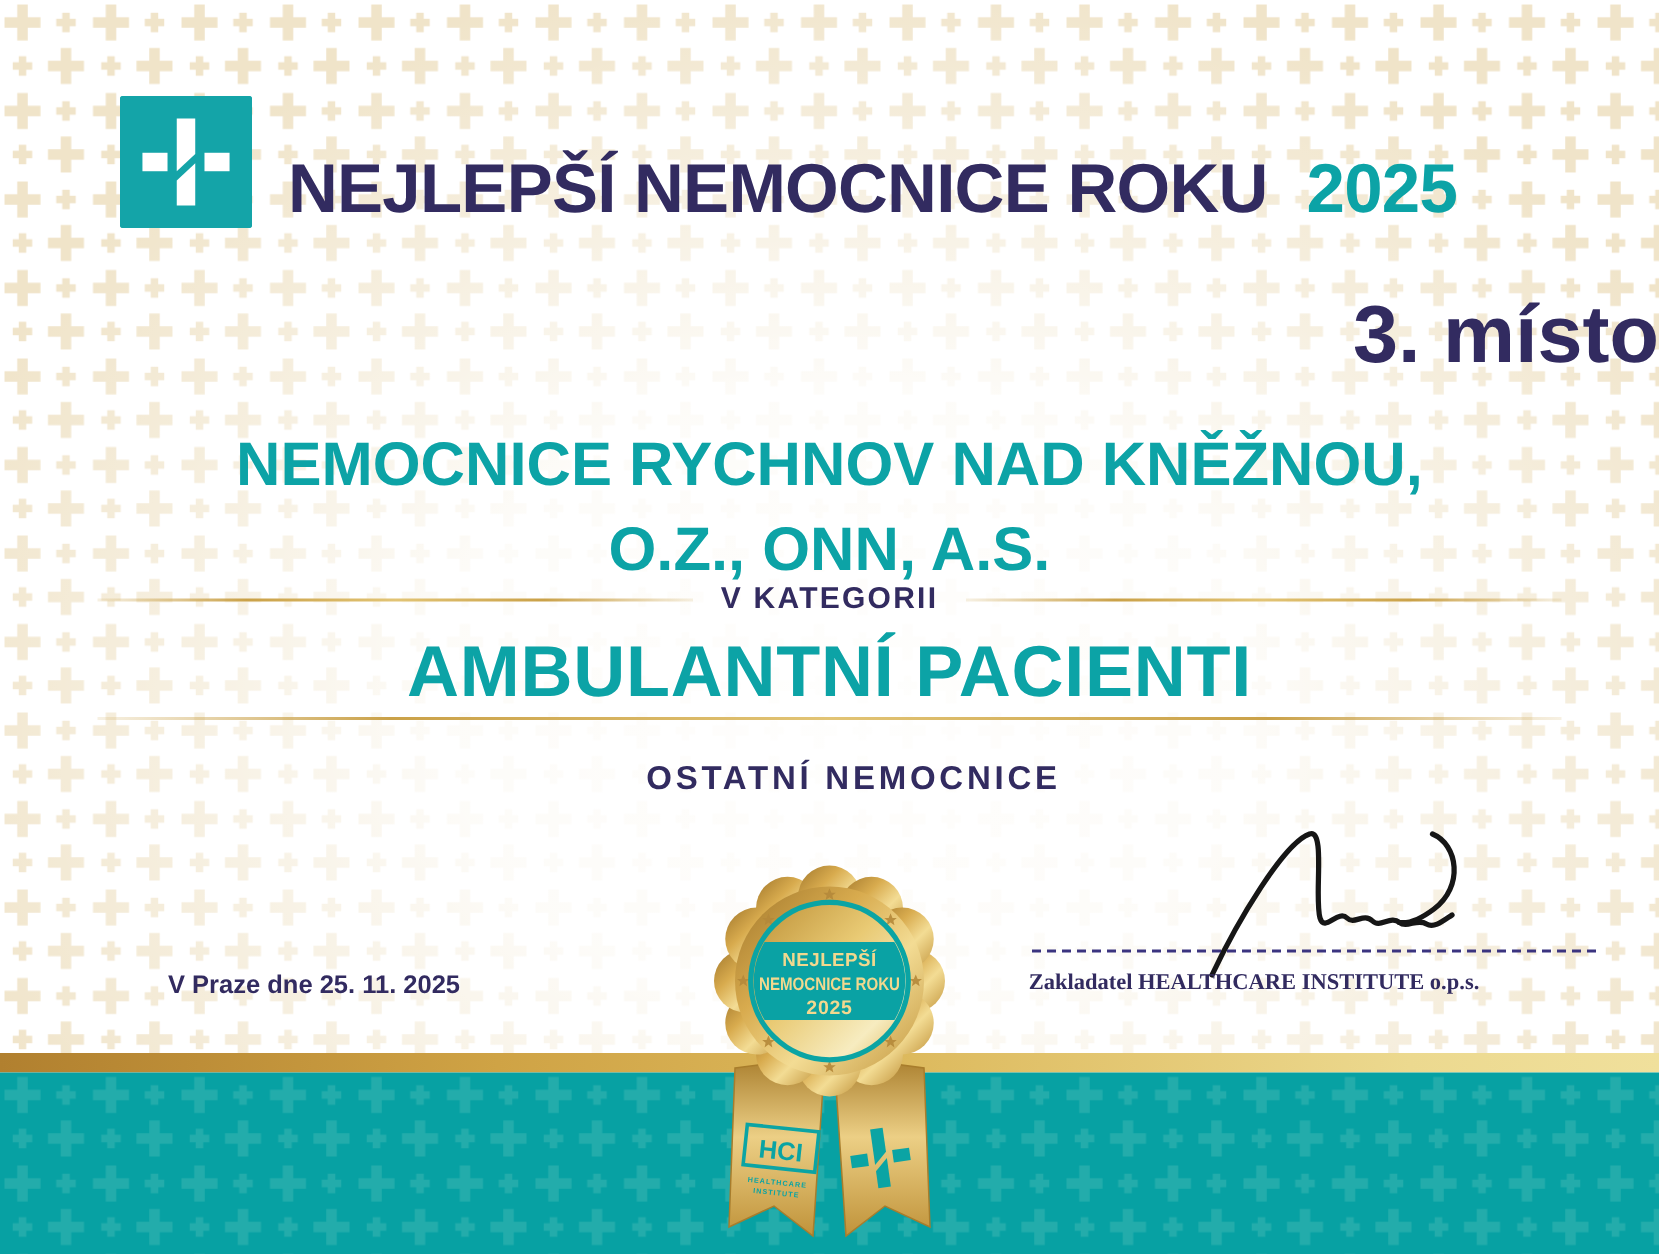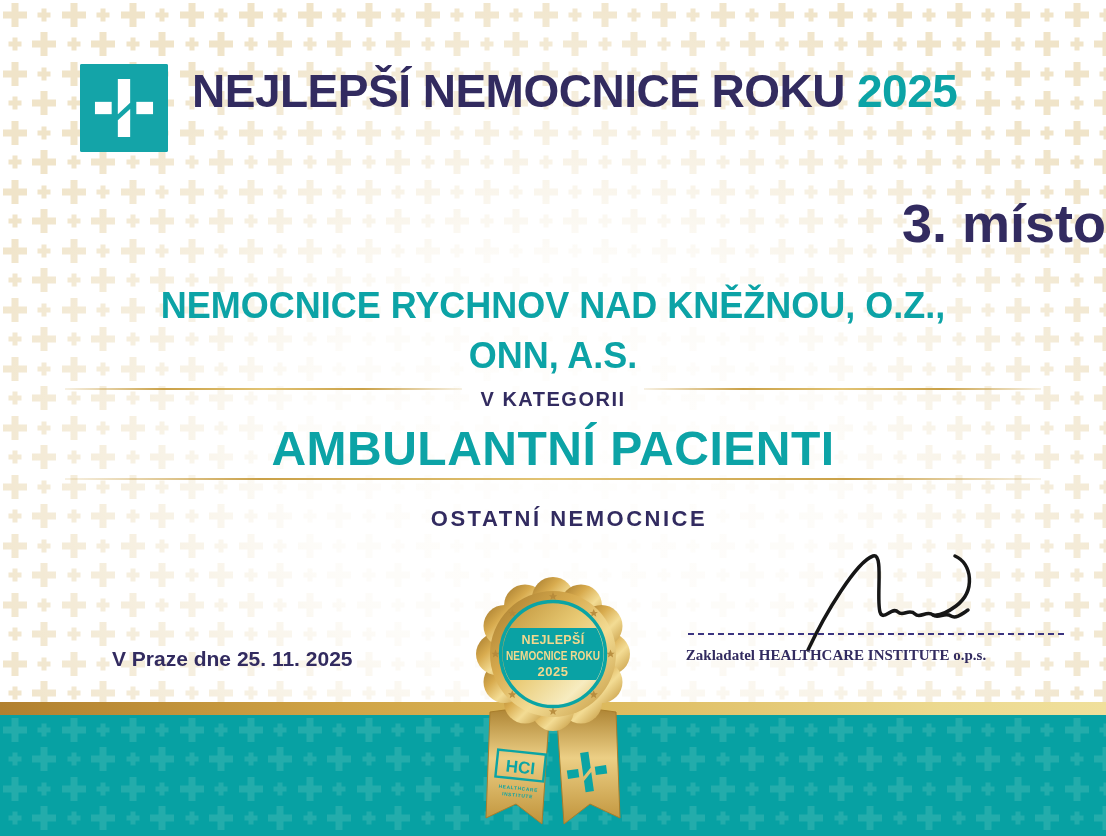--- a/index.html
+++ b/index.html
@@ -13,41 +13,41 @@
     position:absolute;inset:0;z-index:1;
     background:radial-gradient(ellipse 58% 60% at 51% 56%,
       rgba(255,255,255,.97) 0%, rgba(255,255,255,.88) 42%,
       rgba(255,255,255,.40) 72%, rgba(255,255,255,0) 100%);
   }
   .content{position:absolute;inset:0;z-index:2;}
 
   .brand-logo{position:absolute;left:80px;top:64px;width:88px;height:88px;
     background:#14a4a8;border-radius:2px;}
   .brand-title-row{position:absolute;left:192px;top:64px;height:88px;right:40px;
-    display:flex;align-items:flex-start;gap:12px;}
+    display:flex;align-items:flex-end;gap:26px;}
   .brand-title{font-size:46px;font-weight:700;color:#322b60;letter-spacing:-0.5px;white-space:nowrap;}
   .brand-year{font-size:46px;font-weight:700;color:#0ca3a6;letter-spacing:-0.5px;}
 
   .place{position:absolute;left:0;right:0;top:192px;text-align:right;
     font-size:54px;font-weight:700;color:#322b60;}
   .recipient{position:absolute;left:50%;transform:translateX(-50%);top:281px;width:880px;
-    text-align:center;font-size:36px;font-weight:700;color:#0ca3a6;line-height:1.38;}
-
-  .cat-row{position:absolute;left:65px;right:65px;top:388px;display:flex;}
+    text-align:center;font-size:41px;font-weight:700;color:#0ca3a6;line-height:1.38;}
+
+  .cat-row{position:absolute;left:65px;right:65px;top:388px;display:flex;align-items:center;}
   .gold-line{flex:1;height:2px;
     background:linear-gradient(90deg, rgba(200,160,70,0.15), #caa148 25%, #e2c475 50%, #caa148 75%, rgba(200,160,70,0.15));}
   .cat-label{font-size:20px;font-weight:700;color:#322b60;letter-spacing:1.5px;margin:0 18px;white-space:nowrap;}
   .category{position:absolute;left:0;right:0;top:421px;text-align:center;
     font-size:48px;font-weight:700;color:#0ca3a6;letter-spacing:.5px;}
   .divider2{position:absolute;left:65px;right:65px;top:478px;height:2px;
     background:linear-gradient(90deg, rgba(200,160,70,0.15), #caa148 20%, #e2c475 50%, #caa148 80%, rgba(200,160,70,0.15));}
   .group{position:absolute;left:0;right:0;top:506px;text-align:center;
     font-size:22px;font-weight:700;color:#322b60;letter-spacing:2.5px;padding-left:32px;}
 
-  .date-text{position:absolute;left:112px;top:647px;font-size:21px;font-weight:700;color:#322b60;}
+  .date-text{position:absolute;left:112px;top:647px;font-size:17px;font-weight:700;color:#322b60;}
   .signature{position:absolute;left:770px;top:546px;width:230px;height:112px;}
   .sig-line{position:absolute;left:688px;top:633px;width:376px;border-top:2px dashed #3b3480;}
   .sig-label{position:absolute;left:648px;top:647px;width:376px;text-align:center;
     font-size:15px;font-weight:700;color:#322b60;font-family:Liberation Serif, serif;}
 
   .gold-stripe{position:absolute;left:0;top:702px;width:1106px;height:13px;
     background:linear-gradient(90deg,#b1802f,#cfa345 30%,#ddba5e 55%,#ecd98f 85%,#f0e09c);}
   .footer-band{position:absolute;left:0;top:715px;width:1106px;height:121px;background:#07a1a3;}
   .band-pattern{position:absolute;inset:0;}
 

